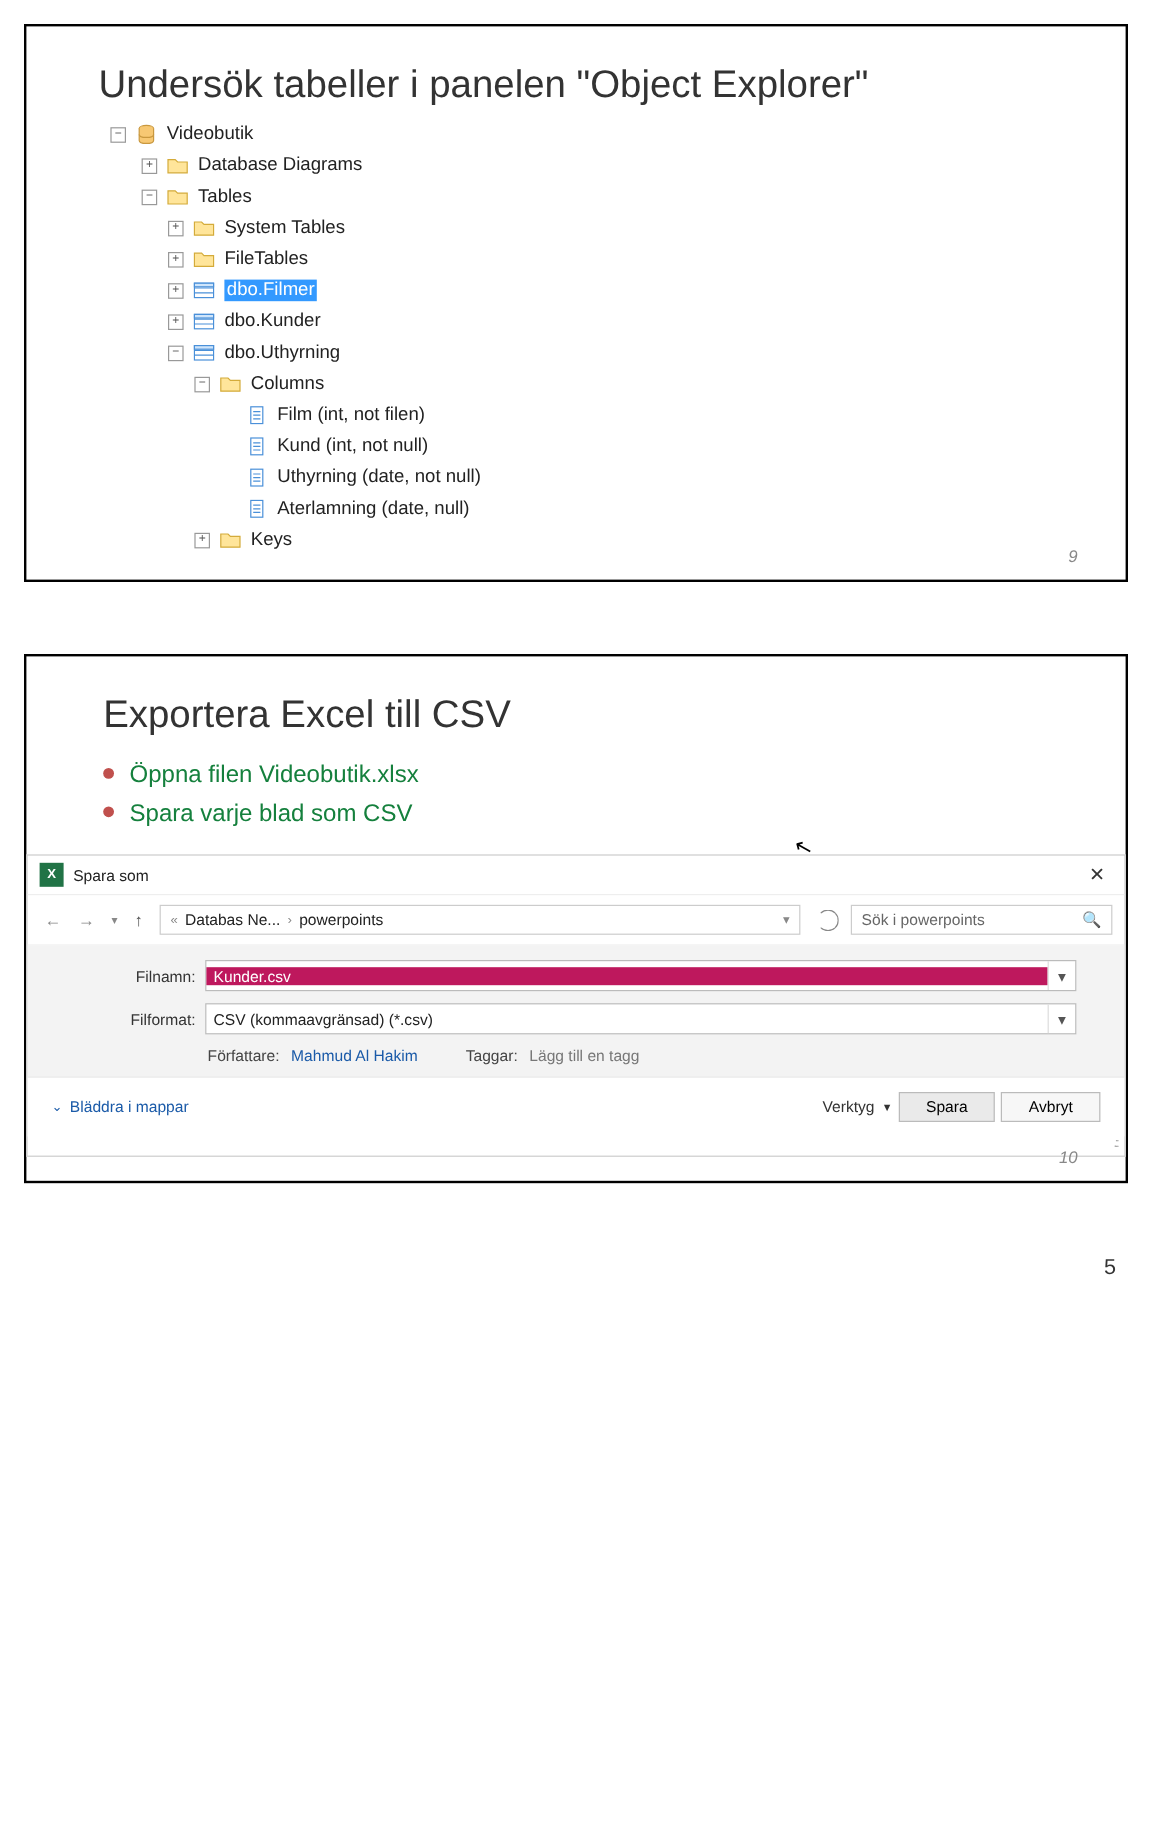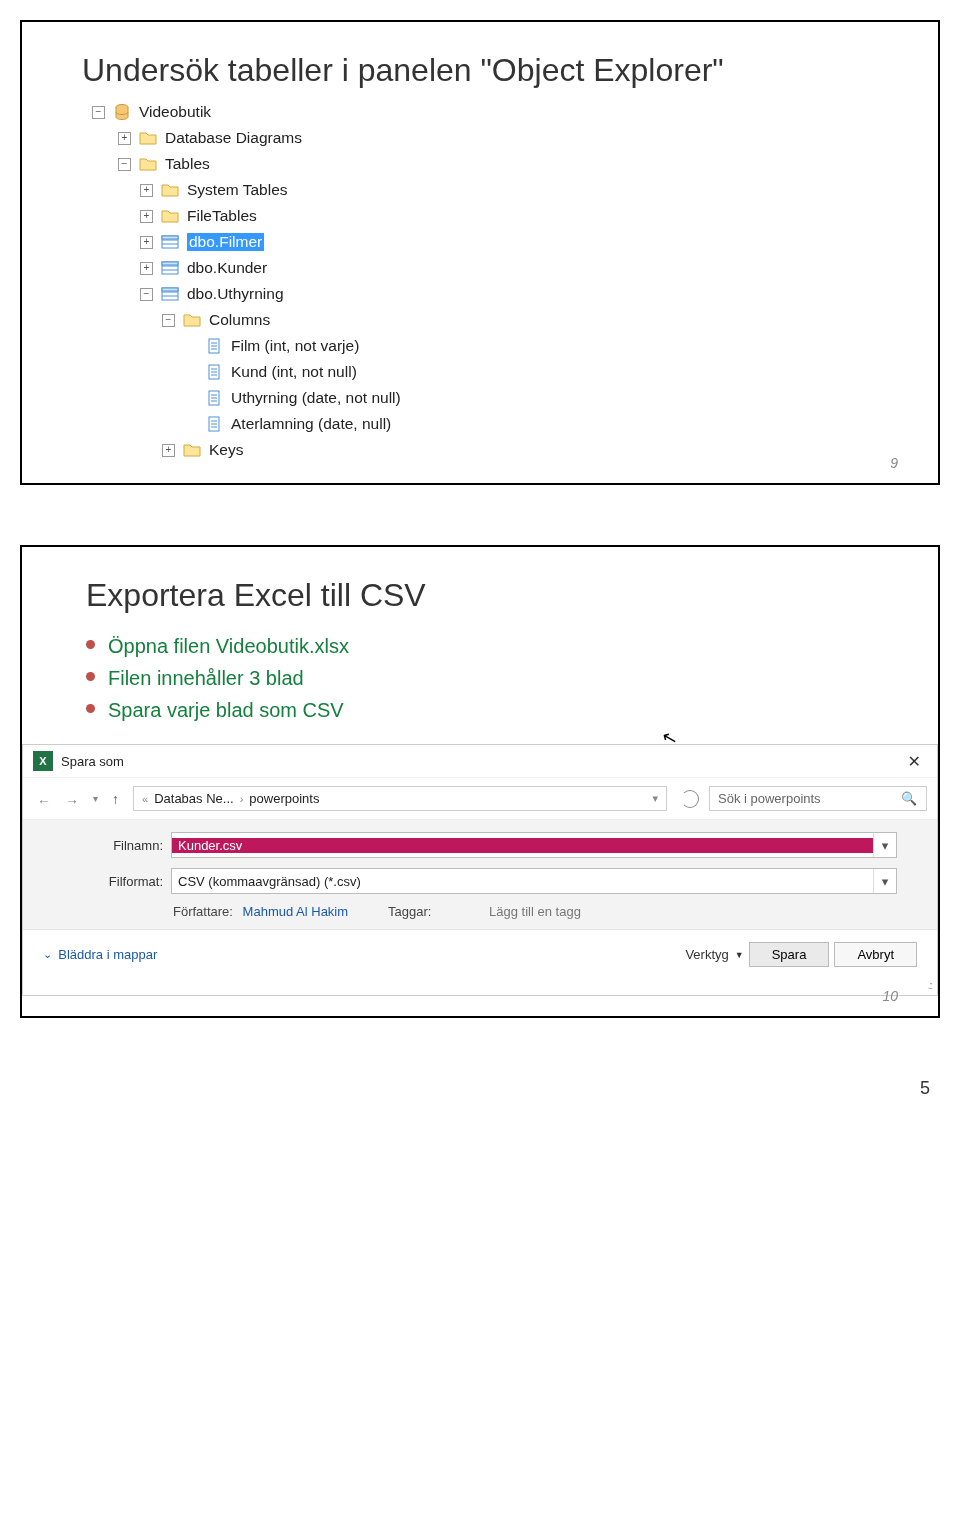--- a/index.html
+++ b/index.html
@@ -160,21 +160,21 @@
     height:24px;
   }
   .combo .val { flex:1; padding:0 6px;}
   .combo .val.sel { background:#be185d; color:#fff;}
   .combo .chev {
     width:22px; text-align:center; color:#555; border-left:1px solid #ddd; height:100%; display:flex;align-items:center;justify-content:center;
   }
   .meta-row { display:flex; gap:40px; padding-left:90px; color:#444; margin-top:4px;}
   .meta-row .k { margin-right:6px; }
   .meta-row .v-blue { color:#1a5aa8;}
-  .meta-row .v-grey { color:#777;margin-left:48px;}
+  .meta-row .v-grey { color:#777;}
   .dlg-footer {
     display:flex;
     align-items:center;
     justify-content:space-between;
     padding:12px 20px;
     border-top:1px solid #e5e5e5;
     background:#fff;
   }
   .browse { display:flex;align-items:center;gap:6px; color:#1a5aa8; font-size:13px;}
   .browse .chev-up { font-size:11px; color:#1a5aa8;}
@@ -327,21 +327,21 @@
       <span class="ind ind4"></span>
         <span class="spacer"></span>
       <span class="icon">
         <svg class="icon-column" viewBox="0 0 14 16">
             <rect x="2" y="1" width="10" height="14" fill="#fff" stroke="#4a90d9"></rect>
             <line x1="4" y1="5" x2="10" y2="5" stroke="#4a90d9"></line>
             <line x1="4" y1="8" x2="10" y2="8" stroke="#4a90d9"></line>
             <line x1="4" y1="11" x2="10" y2="11" stroke="#4a90d9"></line>
           </svg>
       </span>
-      <span>Film (int, not varje)</span>
+      <span>Film (int, not filen)</span>
     </div>
 
     <div class="tree-row">
       <span class="ind ind4"></span>
         <span class="spacer"></span>
       <span class="icon">
         <svg class="icon-column" viewBox="0 0 14 16">
             <rect x="2" y="1" width="10" height="14" fill="#fff" stroke="#4a90d9"></rect>
             <line x1="4" y1="5" x2="10" y2="5" stroke="#4a90d9"></line>
             <line x1="4" y1="8" x2="10" y2="8" stroke="#4a90d9"></line>
@@ -392,21 +392,20 @@
   </div>
 
   <div class="page-num">9</div>
 </div>
 
 <div class="slide" style="padding-bottom:20px;">
   <div class="slide2-body">
     <h1>Exportera Excel till CSV</h1>
     <ul class="bullets">
       <li>Öppna filen Videobutik.xlsx</li>
-      <li>Filen innehåller 3 blad</li>
       <li>Spara varje blad som CSV</li>
     </ul>
   </div>
 
   <div class="save-dialog" style="position:relative;">
     <span class="cursor" style="top:-18px; right:260px;">↖</span>
 
     <div class="save-top">
       <div class="left">
         <span class="excel-badge">X</span>

